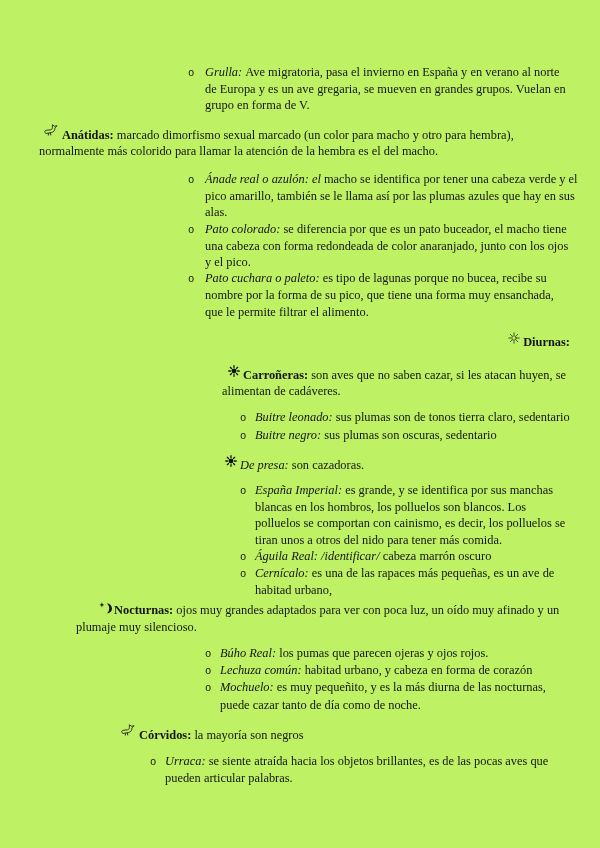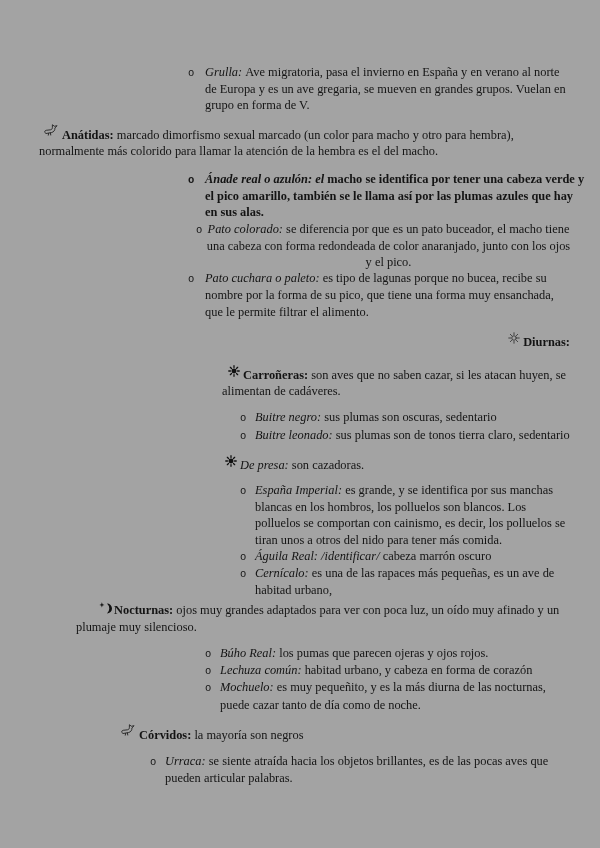--- a/index.html
+++ b/index.html
@@ -6,21 +6,21 @@
   body{
     background:#ffffff;
     width:600px;height:848px;
     font-family:"Liberation Serif", serif;
     color:#141414;
     -webkit-font-smoothing:antialiased;
   }
   .page{
     position:relative;
     width:600px;height:848px;
-    background:#a3a3a3;
+    background:#bef264;
     padding-top:64px;
     box-sizing:border-box;
     overflow:hidden;
     font-size:12.4px;
     line-height:16.2px;
   }
   .para{margin:0 30px 0 0;}
   .it{font-style:italic;}
   .bd{font-weight:bold;}
   
@@ -91,24 +91,24 @@
     <span class="bullet">o</span><span class="it">Grulla: </span><span>Ave migratoria, pasa el invierno en España y en verano al norte de Europa y es un ave gregaria, se mueven en grandes grupos. Vuelan en grupo en forma de V.</span>
   </div>
 
   <div class="para h-anatidas mt-anatidas">
     <span class="icon icon-bird"><svg width="15" height="13" viewBox="0 0 19 16">
           <use href="#def-bird"></use>
         </svg></span><span class="bd">Anátidas: </span><span>marcado dimorfismo sexual marcado (un color para macho y otro para hembra), normalmente más colorido para llamar la atención de la hembra es el del macho.</span>
   </div>
 
   <div class="mt-ducks">
-    <div class="para lvl-a" style="margin-right:12px;font-weight:bold;">
+    <div class="para lvl-a" style="margin-right:12px;">
       <span class="bullet">o</span><span class="it">Ánade real o azulón: el </span><span>macho se identifica por tener una cabeza verde y el pico amarillo, también se le llama así por las plumas azules que hay en sus alas.</span>
     </div>
-    <div class="para lvl-a" style="margin-right:28px;text-align:center;">
+    <div class="para lvl-a" style="margin-right:28px;">
       <span class="bullet">o</span><span class="it">Pato colorado: </span><span>se diferencia por que es un pato buceador, el macho tiene una cabeza con forma redondeada de color anaranjado, junto con los ojos y el pico.</span>
     </div>
     <div class="para lvl-a" style="margin-right:28px;">
       <span class="bullet">o</span><span class="it">Pato cuchara o paleto: </span><span>es tipo de lagunas porque no bucea, recibe su nombre por la forma de su pico, que tiene una forma muy ensanchada, que le permite filtrar el alimento.</span>
     </div>
   </div>
 
 
   <div class="para h-diurnas mt-diurnas">
     <span class="icon icon-sun"><svg width="12" height="12" viewBox="0 0 16 16">
@@ -117,24 +117,24 @@
   </div>
 
   <div class="para h-carron mt-carron">
     <span class="icon icon-sun"><svg width="12" height="12" viewBox="0 0 16 16">
           <use href="#def-sun-filled"></use>
         </svg></span><span class="bd">Carroñeras: </span><span>son aves que no saben cazar, si les atacan huyen, se alimentan de cadáveres.</span>
   </div>
 
   <div class="mt-buitres">
     <div class="para lvl-b">
-      <span class="bullet">o</span><span class="it">Buitre negro: </span><span>sus plumas son oscuras, sedentario</span>
+      <span class="bullet">o</span><span class="it">Buitre leonado: </span><span>sus plumas son de tonos tierra claro, sedentario</span>
     </div>
     <div class="para lvl-b">
-      <span class="bullet">o</span><span class="it">Buitre leonado: </span><span>sus plumas son de tonos tierra claro, sedentario</span>
+      <span class="bullet">o</span><span class="it">Buitre negro: </span><span>sus plumas son oscuras, sedentario</span>
     </div>
   </div>
 
   <div class="para h-depresa mt-depresa">
     <span class="icon icon-sun"><svg width="12" height="12" viewBox="0 0 16 16">
           <use href="#def-sun-filled"></use>
         </svg></span><span class="it">De presa: </span><span>son cazadoras.</span>
   </div>
 
   <div class="mt-aguilas">

